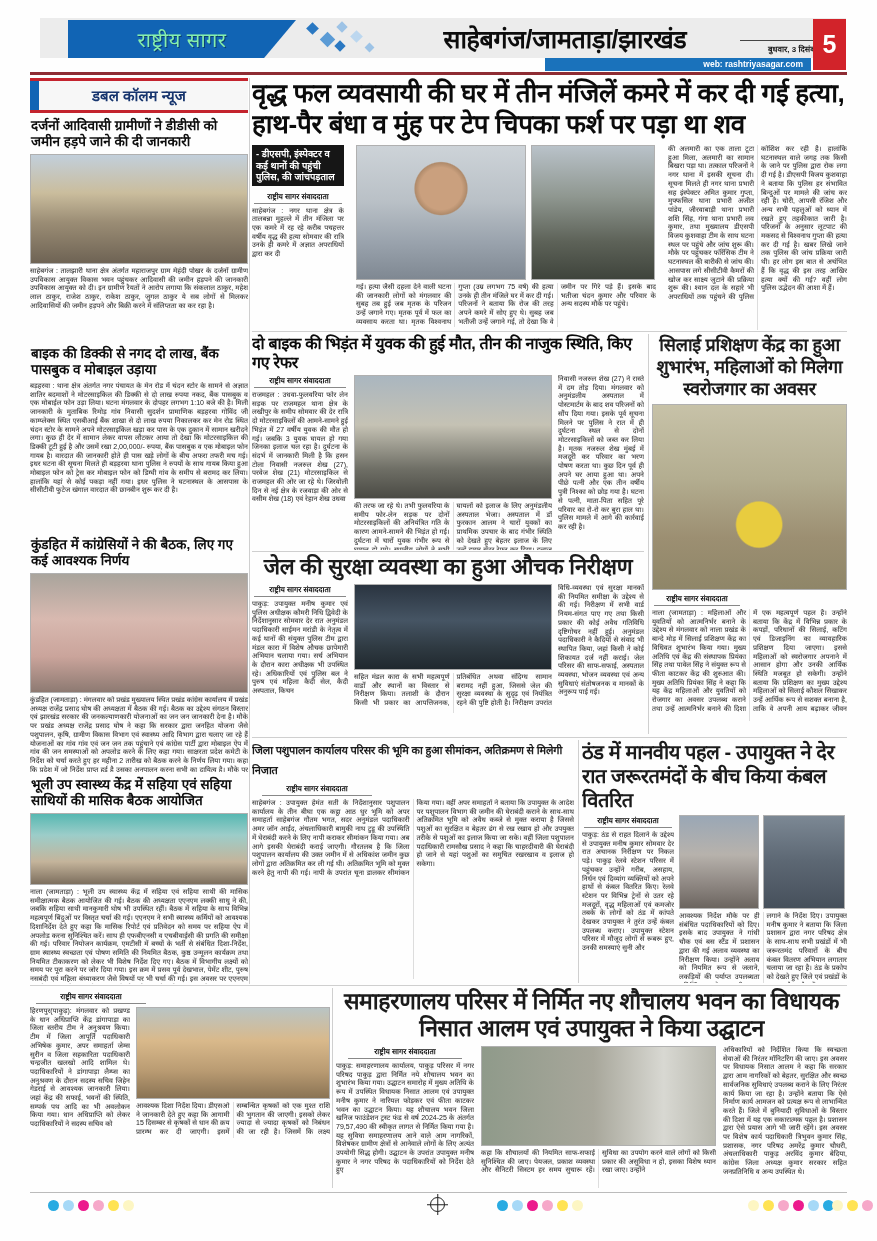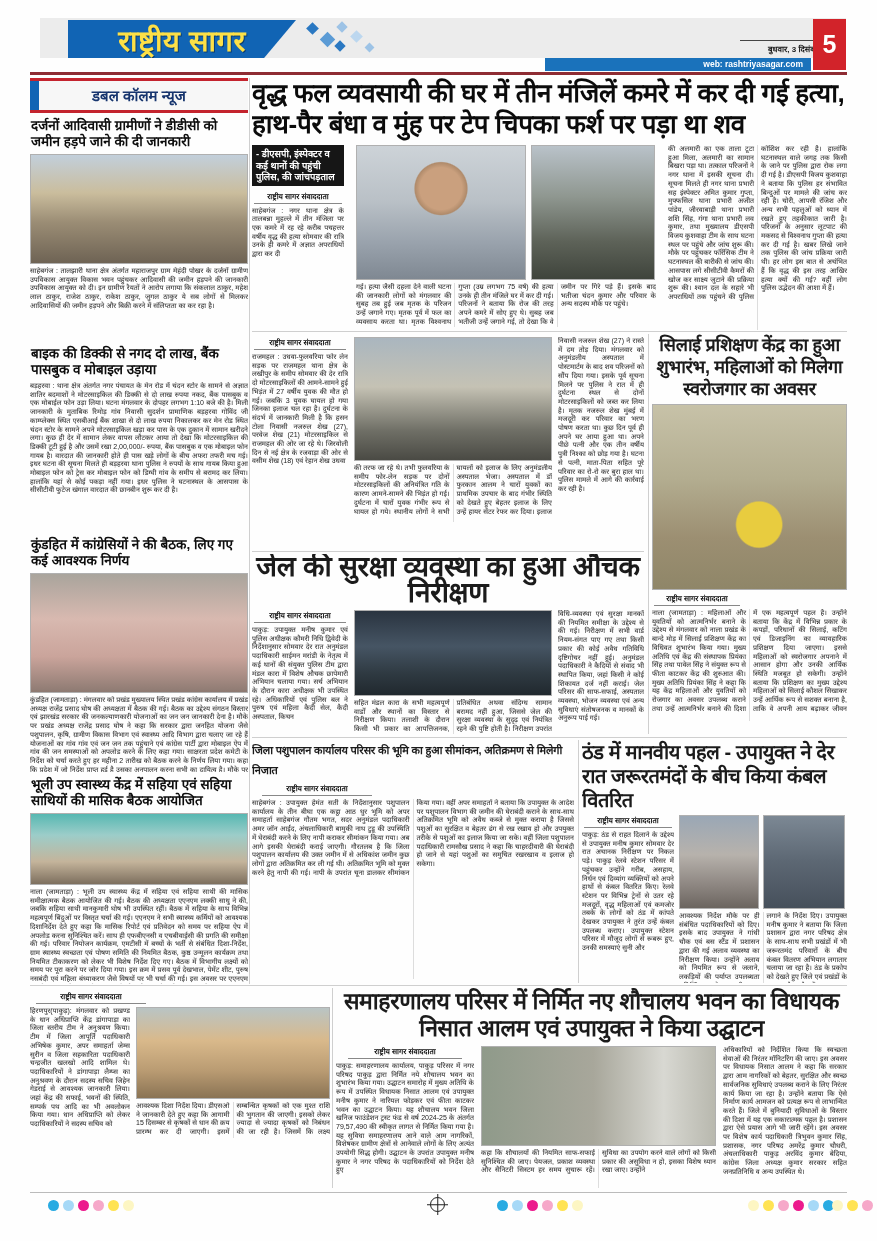--- a/index.html
+++ b/index.html
@@ -3,21 +3,21 @@
 <meta charset="utf-8">
 <style>
 *{margin:0;padding:0;box-sizing:border-box}
 html,body{background:#fff}
 body{font-family:"Liberation Sans","DejaVu Sans",sans-serif;color:#1b1b1b}
 .page{position:relative;width:877px;height:1241px;background:#fefefe;overflow:hidden}
 
 
 .mast-band{position:absolute;left:40px;top:18px;width:806px;height:40px;background:#ececec;overflow:hidden}
 .logo-box{position:absolute;left:28px;top:2px;width:228px;height:38px;background:#1164b4;clip-path:polygon(0 0,100% 0,86% 100%,0 100%);display:flex;align-items:center;justify-content:center}
-.logo-text{color:#fde047;font-weight:bold;font-size:29px;text-shadow:1px 1px 0 #0a3c71;letter-spacing:.5px}
+.logo-text{color:#86efac;font-weight:normal;font-size:20px;text-shadow:1px 1px 0 #0a3c71;letter-spacing:.5px}
 .diamond{position:absolute;background:#4a8fd0;transform:rotate(45deg)}
 .region-title{position:absolute;left:350px;top:3px;width:350px;text-align:center;font-size:25px;font-weight:bold;color:#0d0d0d;letter-spacing:-.3px}
 .date-block{position:absolute;left:700px;top:3px;width:98px;text-align:right}
 .date-city{font-size:13px;font-weight:bold;border-bottom:1px solid #444;padding-bottom:1px}
 .date-line{font-size:8px;font-weight:bold;padding-top:2px}
 .pagenum-box{position:absolute;left:813px;top:19px;width:33px;height:51px;background:#d2232a;color:#fff;font-size:25px;font-weight:bold;display:flex;align-items:center;justify-content:center}
 .web-strip{position:absolute;left:545px;top:58px;width:266px;height:13px;background:#1a72bb;color:#fff;font-size:8.5px;font-weight:bold;text-align:right;line-height:13px;padding-right:8px}
 .maroon-rule{position:absolute;left:30px;top:72px;width:817px;height:3px;background:#8e2c33}
 
 
@@ -50,21 +50,21 @@
 .m-midtext{margin-top:3px;height:44px}
 .m-right{flex:1}
 
 
 .bike{position:absolute;left:252px;top:334px;width:392px;height:216px;overflow:hidden}
 .bike-head{font-size:16px;line-height:19px;font-weight:bold;color:#0b0b0b;letter-spacing:-.3px}
 .bike-row{display:flex;gap:6px;margin-top:3px}
 
 
 .jail{position:absolute;left:252px;top:554px;width:392px;height:180px;overflow:hidden}
-.jail-h1{font-size:28px;line-height:26px;font-weight:bold;text-align:center;letter-spacing:-.3px}
+.jail-h1{font-size:22px;line-height:26px;font-weight:bold;text-align:center;letter-spacing:-.3px}
 .jail-h2{font-size:19px;line-height:22px;font-weight:bold;text-align:center;letter-spacing:-.3px}
 .jail-row{display:flex;gap:6px;margin-top:4px}
 
 
 .silai{position:absolute;left:652px;top:334px;width:195px;height:400px;overflow:hidden}
 .silai-head{font-size:18px;line-height:22px;font-weight:bold;text-align:center;letter-spacing:-.3px}
 .silai-body{height:112px;margin-top:2px}
 
 
 .pashu{position:absolute;left:252px;top:740px;width:322px;height:243px;overflow:hidden}
@@ -105,20 +105,21 @@
       <span class="logo-text">राष्ट्रीय सागर</span>
     </div>
     <div>
       <span class="diamond" style="left:268px;top:6px;width:9px;height:9px;background:#2a78c2"></span>
       <span class="diamond" style="left:282px;top:16px;width:11px;height:11px;background:#5b9bd5"></span>
       <span class="diamond" style="left:298px;top:5px;width:8px;height:8px;background:#9dc3e6"></span>
       <span class="diamond" style="left:296px;top:24px;width:8px;height:8px;background:#2a78c2"></span>
       <span class="diamond" style="left:312px;top:14px;width:9px;height:9px;background:#bcd7ef"></span>
       <span class="diamond" style="left:326px;top:26px;width:7px;height:7px;background:#9dc3e6"></span>
     </div>
+    <div class="region-title">साहेबगंज/जामताड़ा/झारखंड</div>
     <div class="date-block">
       <div class="date-city">रांची</div>
       <div class="date-line">बुधवार, 3 दिसंबर 2025</div>
     </div>
   </div>
   <div class="pagenum-box">5</div>
   <div class="web-strip">web: rashtriyasagar.com</div>
   <div class="maroon-rule"></div>
 
   <div class="leftcol">
@@ -164,20 +165,21 @@
           <div class="photo" style="width:170px;height:135px;background:radial-gradient(circle at 50% 32%,#caa07e 0 17%,#b08b6b 21%,rgba(0,0,0,0) 22%),linear-gradient(180deg,#cdd3d8 0%,#b9c0c6 42%,#9aa3ad 72%,#7f8892 100%)"></div>
           <div class="photo" style="width:124px;height:135px;background:linear-gradient(180deg,#b9c2c9 0%,#8f9790 38%,#5d6258 72%,#3f443c 100%)"></div>
         </div>
         <div class="body-text cols3 m-midtext">गई। हत्या जैसी दहला देने वाली घटना की जानकारी लोगों को मंगलवार की सुबह तब हुई जब मृतक के परिजन उन्हें जगाने गए। मृतक पूर्व में फल का व्यवसाय करता था। मृतक विश्वनाथ गुप्ता (उम्र लगभग 75 वर्ष) की हत्या उनके ही तीन मंजिले घर में कर दी गई। परिजनों ने बताया कि रोज की तरह अपने कमरे में सोए हुए थे। सुबह जब भतीजी उन्हें जगाने गई, तो देखा कि वे जमीन पर गिरे पड़े हैं। इसके बाद भतीजा चंदन कुमार और परिवार के अन्य सदस्य मौके पर पहुंचे।</div>
       </div>
       <div class="m-right body-text cols2" style="height:186px">की अलमारी का एक ताला टूटा हुआ मिला, अलमारी का सामान बिखरा पड़ा था। तत्काल परिजनों ने नगर थाना में इसकी सूचना दी। सूचना मिलते ही नगर थाना प्रभारी सह इंस्पेक्टर अमित कुमार गुप्ता, मुफ्फसिल थाना प्रभारी अजीत पांडेय, जीरवाबाड़ी थाना प्रभारी शशि सिंह, गंगा थाना प्रभारी लव कुमार, तथा मुख्यालय डीएसपी विजय कुशवाहा टीम के साथ घटना स्थल पर पहुंचे और जांच शुरू की। मौके पर पहुंचकर फॉरेंसिक टीम ने घटनास्थल की बारीकी से जांच की। आसपास लगे सीसीटीवी कैमरों की खोज कर साक्ष्य जुटाने की प्रक्रिया शुरू की। श्वान दल के सहारे भी अपराधियों तक पहुंचने की पुलिस कोशिश कर रही है। हालांकि घटनास्थल वाले जगह तक किसी के जाने पर पुलिस द्वारा रोक लगा दी गई है। डीएसपी विजय कुशवाहा ने बताया कि पुलिस हर संभावित बिन्दुओं पर मामले की जांच कर रही है। चोरी, आपसी रंजिश और अन्य सभी पहलुओं को ध्यान में रखते हुए तहकीकात जारी है। परिजनों के अनुसार लूटपाट की मकसद से विश्वनाथ गुप्ता की हत्या कर दी गई है। खबर लिखे जाने तक पुलिस की जांच प्रक्रिया जारी थी। हर लोग इस बात से अचंभित हैं कि वृद्ध की इस तरह आखिर हत्या क्यों की गई? वहीं लोग पुलिस उद्भेदन की आशा में हैं।</div>
     </div>
   </div>
 
   <div class="bike">
+    <div class="bike-head">दो बाइक की भिड़ंत में युवक की हुई मौत, तीन की नाजुक स्थिति, किए गए रेफर</div>
     <div class="bike-row">
       <div style="width:96px;flex:none">
         <div class="byline" style="font-size:7.5px;margin:0 2px 3px">राष्ट्रीय सागर संवाददाता</div>
         <div class="body-text" style="height:168px">राजमहल : उधवा-फुलवरिया फोर लेन सड़क पर राजमहल थाना क्षेत्र के लखीपुर के समीप सोमवार की देर रात्रि दो मोटरसाइकिलों की आमने-सामने हुई भिड़ंत में 27 वर्षीय युवक की मौत हो गई। जबकि 3 युवक घायल हो गया जिनका इलाज चल रहा है। दुर्घटना के संदर्भ में जानकारी मिली है कि हसन टोला निवासी नजरुल शेख (27), परवेज शेख (21) मोटरसाइकिल से राजमहल की ओर जा रहे थे। जिरवोली दिन से नई क्षेत्र के रजवाड़ा की ओर से वसीम शेख (18) एवं रेहान शेख उधवा</div>
       </div>
       <div style="width:198px;flex:none">
         <div class="photo" style="width:100%;height:124px;background:linear-gradient(180deg,#aab6bf 0%,#c5c2b4 40%,#6f6f66 76%,#4a4a44 100%)"></div>
         <div class="body-text cols2" style="height:58px;margin-top:3px">की तरफ जा रहे थे। तभी फुलवरिया के समीप फोर-लेन सड़क पर दोनों मोटरसाइकिलों की अनियंत्रित गति के कारण आमने-सामने की भिड़ंत हो गई। दुर्घटना में चारों युवक गंभीर रूप से घायल हो गये। स्थानीय लोगों ने सभी घायलों को इलाज के लिए अनुमंडलीय अस्पताल भेजा। अस्पताल में डॉ फुरकान आलम ने चारों युवकों का प्राथमिक उपचार के बाद गंभीर स्थिति को देखते हुए बेहतर इलाज के लिए उन्हें हायर सेंटर रेफर कर दिया। इलाज के लिए एंबुलेंस से पश्चिम बंगाल ले जाने के क्रम में हसन टोला</div>
       </div>
       <div class="body-text" style="flex:1;height:186px">निवासी नजरुल शेख (27) ने रास्ते में दम तोड़ दिया। मंगलवार को अनुमंडलीय अस्पताल में पोस्टमार्टम के बाद शव परिजनों को सौंप दिया गया। इसके पूर्व सूचना मिलने पर पुलिस ने रात में ही दुर्घटना स्थल से दोनों मोटरसाइकिलों को जब्त कर लिया है। मृतक नजरुल शेख मुंबई में मजदूरी कर परिवार का भरण पोषण करता था। कुछ दिन पूर्व ही अपने घर आया हुआ था। अपने पीछे पत्नी और एक तीन वर्षीय पुत्री निश्का को छोड़ गया है। घटना से पत्नी, माता-पिता सहित पूरे परिवार का रो-रो कर बुरा हाल था। पुलिस मामले में आगे की कार्रवाई कर रही है।</div>

